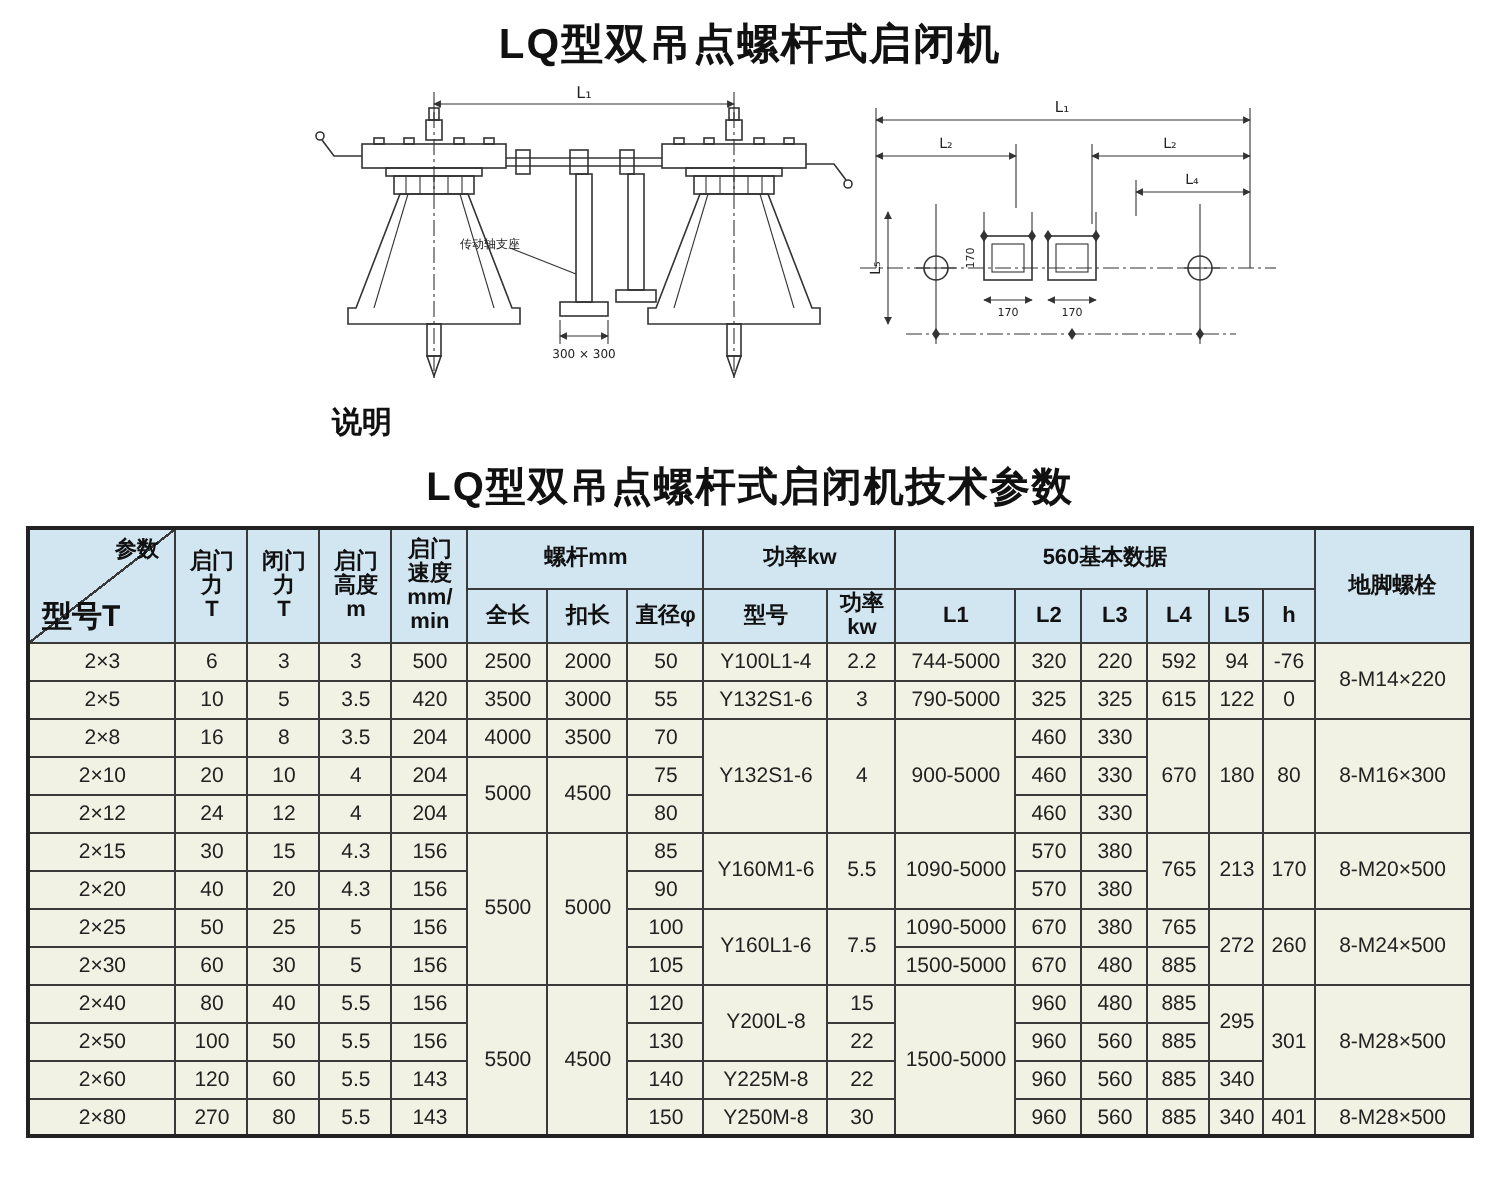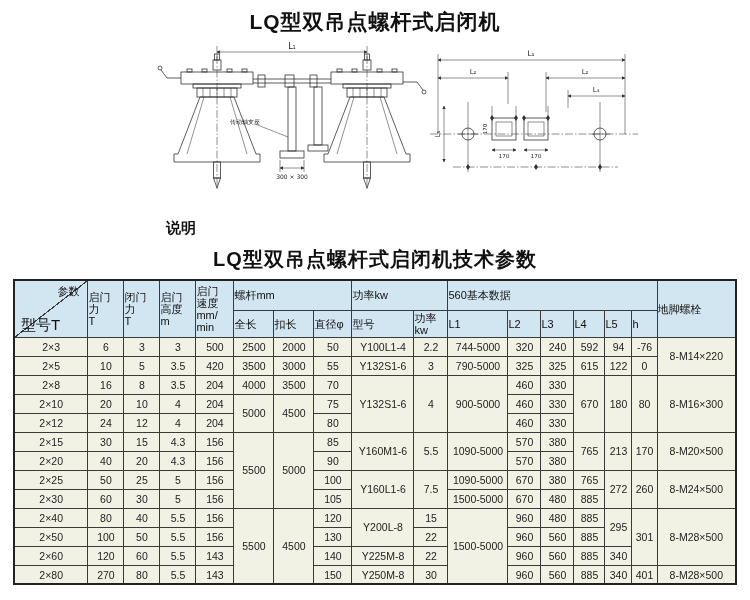--- a/index.html
+++ b/index.html
@@ -15,30 +15,30 @@
   }
   .title1{text-align:center;font-size:21px;font-weight:bold;letter-spacing:1px;margin:8px 0 0;}
   .diagrams{position:relative;height:160px;margin-top:2px;}
   .svg-left{position:absolute;left:142px;top:0;}
   .svg-right{position:absolute;left:428px;top:4px;}
   svg{stroke:#333;fill:none;stroke-width:.8;}
   svg text{stroke:none;fill:#222;font-family:"DejaVu Sans","Liberation Sans",sans-serif;}
   svg .cl{stroke-dasharray:8 2 1.5 2;stroke-width:.55;}
   svg .thin{stroke-width:.55;}
   svg .fill{fill:#333;stroke:none;}
-  .note{margin:20px 0 0 166px;font-size:13.5px;line-height:1.35;}
+  .note{margin:4px 0 0 166px;font-size:13.5px;line-height:1.35;}
   .note-row1{display:flex;gap:22px;align-items:baseline;}
   .note-label{font-weight:bold;font-size:15px;white-space:nowrap;}
   .note-line2{margin-left:28px;}
   .title2{text-align:center;font-size:20px;font-weight:bold;letter-spacing:1px;margin:8px 0 6px;}
   table{margin:0 auto;border-collapse:collapse;table-layout:fixed;width:722px;border:2px solid #222;}
   th{
     background:var(--header-bg);border:1px solid var(--border);
-    font-size:11px;font-weight:normal;line-height:1.1;padding:1px 0;
-    text-align:left;vertical-align:middle;white-space:pre-line;
+    font-size:11px;font-weight:bold;line-height:1.1;padding:1px 0;
+    text-align:center;vertical-align:middle;white-space:pre-line;
   }
   thead tr:first-child{height:30px;}
   thead tr:last-child{height:22px;}
   td{
     background:var(--cell-bg);border:1px solid var(--border);
     font-size:10.5px;text-align:center;vertical-align:middle;
     padding:0 1px;color:#222;white-space:nowrap;
   }
   tbody tr{height:19px;}
   th.corner{position:relative;padding:0;
@@ -268,21 +268,21 @@
         <td>3</td>
         <td>3</td>
         <td>500</td>
         <td>2500</td>
         <td>2000</td>
         <td>50</td>
         <td>Y100L1-4</td>
         <td>2.2</td>
         <td>744-5000</td>
         <td>320</td>
-        <td>240</td>
+        <td>220</td>
         <td>592</td>
         <td>94</td>
         <td>-76</td>
         <td rowspan="2">8-M14×220</td>
       </tr>
       <tr>
         <td>2×5</td>
         <td>10</td>
         <td>5</td>
         <td>3.5</td>

